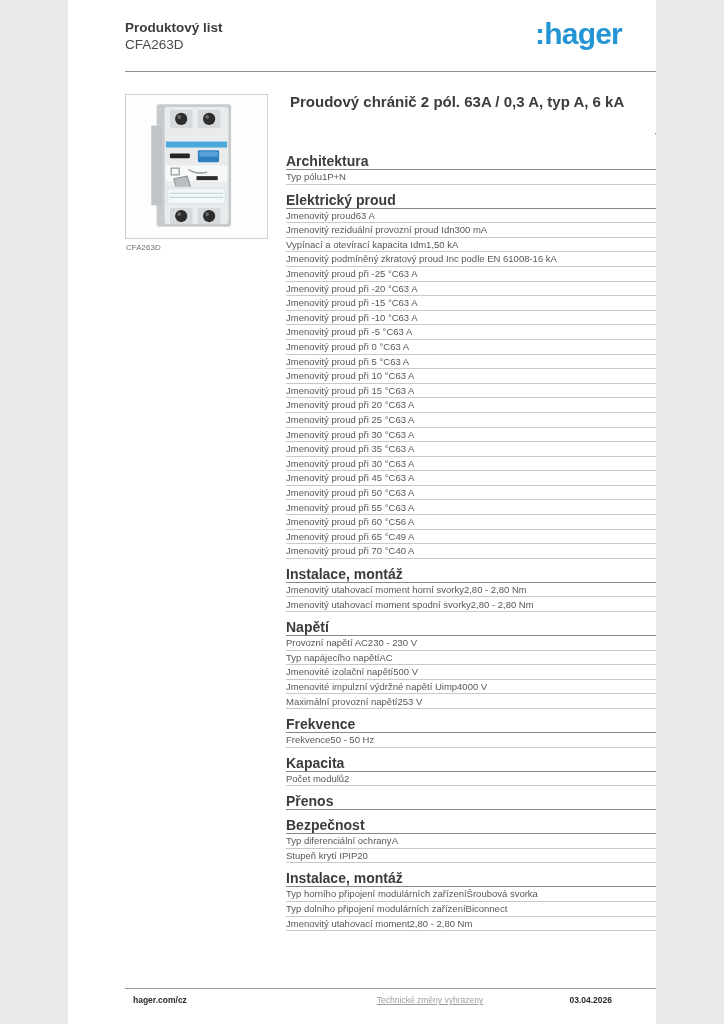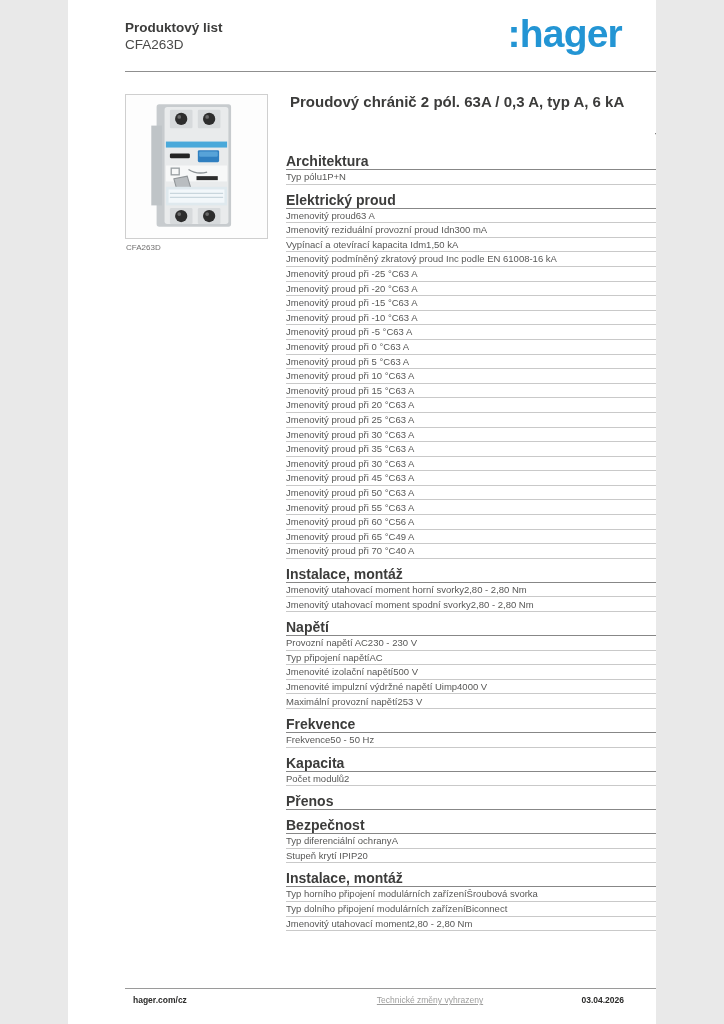--- a/index.html
+++ b/index.html
@@ -4,42 +4,42 @@
 <style>
   html,body{margin:0;padding:0;background:#e9e9e9;}
   .page{
     position:relative;width:588px;height:1024px;background:#ffffff;
     font-family:"Liberation Sans", sans-serif;overflow:hidden;margin:0 auto;
     color:#3c3c3b;
   }
   
   .doc-type{position:absolute;left:57px;top:20px;font-size:13.5px;font-weight:bold;color:#3c3c3b;}
   .product-code{position:absolute;left:57px;top:37px;font-size:13.5px;font-weight:normal;color:#4a4a49;}
-  .logo{position:absolute;right:34px;top:19px;font-size:39px;font-weight:bold;letter-spacing:-0.8px;line-height:30px;}
+  .logo{position:absolute;right:34px;top:19px;font-size:30px;font-weight:bold;letter-spacing:-0.8px;line-height:30px;}
   .header-rule{position:absolute;left:57px;top:71px;width:610px;height:1px;background:#8f8f8f;}
   
   .image-box{position:absolute;left:57px;top:94px;width:141px;height:143px;border:1px solid #cfcfcf;background:#fdfdfd;}
   .image-box svg{display:block;margin:4px auto 0 auto;}
   .image-caption{position:absolute;left:58px;top:243px;font-size:8px;color:#706f6f;}
   
   .main{position:absolute;left:218px;top:92px;width:467px;}
   .product-title{margin:4px;font-size:15px;font-weight:bold;color:#3c3c3b;line-height:12px;}
   .tech-heading{margin:24px 0 0 0;font-size:10px;font-weight:bold;color:#3c3c3b;line-height:11px;text-align:right;}
   .sections{margin-top:13px;}
   .spec-section{margin-top:10px;}
   .spec-section:first-child{margin-top:0;}
   .section-title{font-size:14px;font-weight:bold;color:#3c3c3b;line-height:10px;padding-bottom:3px;border-bottom:1px solid #878787;}
   .spec-row{display:flex;align-items:flex-end;height:14.6px;box-sizing:border-box;border-bottom:1px solid #c9c9c9;padding-bottom:2px;}
   .spec-label,.spec-value{font-size:9.5px;line-height:9.5px;color:#575756;white-space:nowrap;}
   .spec-value{text-align:right;}
   
   .footer-rule{position:absolute;left:57px;top:988px;width:610px;height:1px;background:#9a9a9a;}
   .footer-left{position:absolute;left:57px;top:995px;font-size:8.5px;font-weight:bold;color:#2b2b2a;padding-left:8px;}
   .footer-center{position:absolute;left:0;top:995px;width:724px;text-align:center;font-size:8.5px;color:#9d9d9c;text-decoration:underline;}
-  .footer-right{position:absolute;right:32px;top:995px;font-size:8.5px;font-weight:bold;color:#2b2b2a;}
+  .footer-right{position:absolute;right:44px;top:995px;font-size:8.5px;font-weight:bold;color:#2b2b2a;}
 </style>
 </head>
 <body>
 
 <div class="page">
 
   <div class="doc-type">Produktový list</div>
   <div class="product-code">CFA263D</div>
   <div class="logo" style="color: rgb(35, 149, 212);">:hager</div>
   <div class="header-rule"></div>
@@ -243,21 +243,21 @@
 
   <section class="spec-section">
     <div class="section-title">Napětí</div>
     <div class="section-rows">
   <div class="spec-row">
     <span class="spec-label">Provozní napětí AC</span>
     <span class="spec-value">230 - 230 V</span>
   </div>
 
   <div class="spec-row">
-    <span class="spec-label">Typ připojení napětí</span>
+    <span class="spec-label">Typ napájecího napětí</span>
     <span class="spec-value">AC</span>
   </div>
 
   <div class="spec-row">
     <span class="spec-label">Jmenovité izolační napětí</span>
     <span class="spec-value">500 V</span>
   </div>
 
   <div class="spec-row">
     <span class="spec-label">Jmenovité impulzní výdržné napětí Uimp</span>

